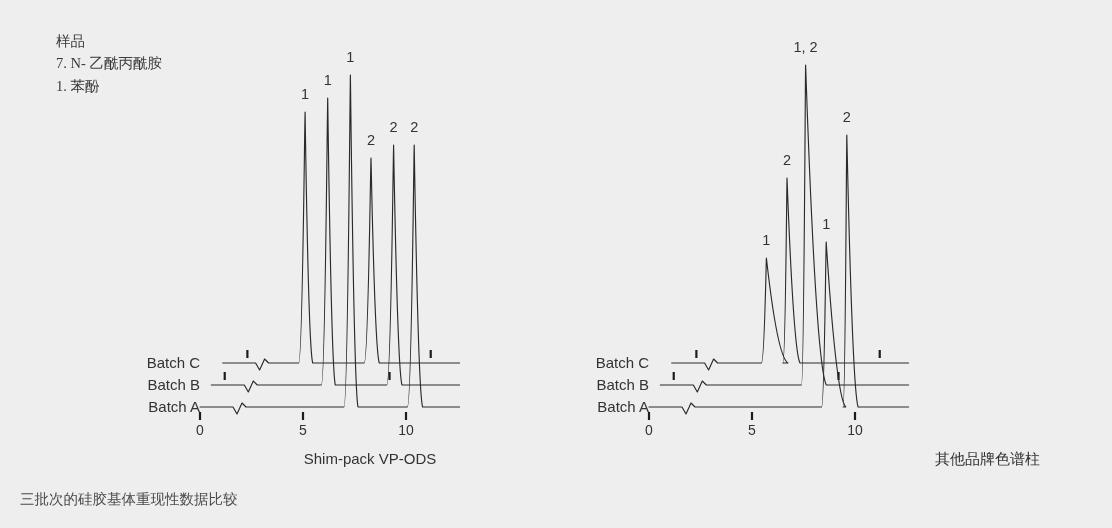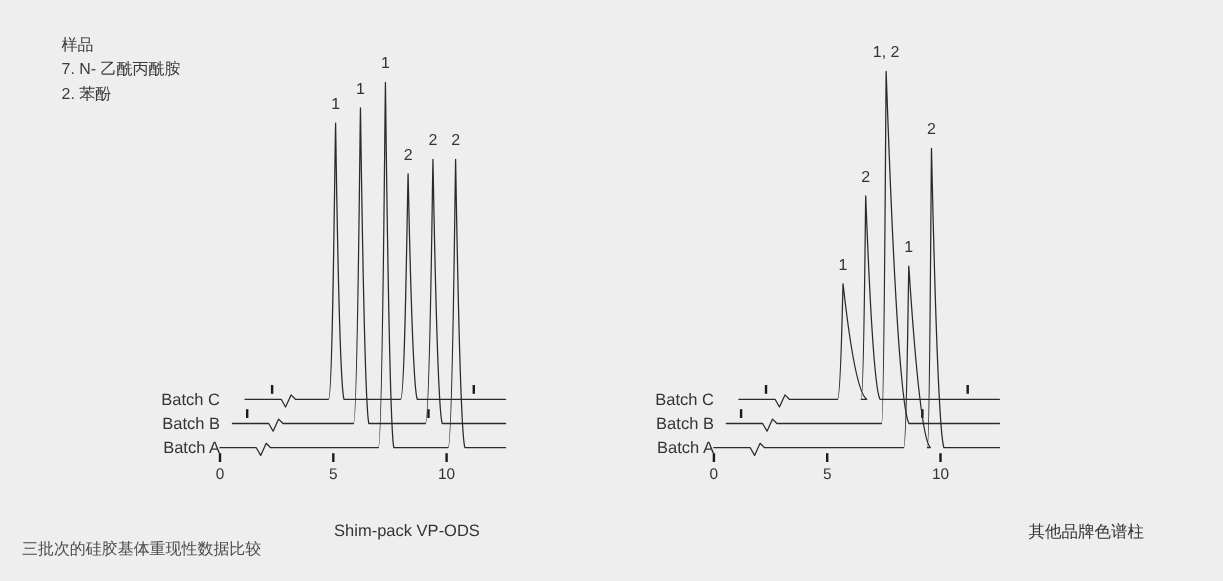--- a/index.html
+++ b/index.html
@@ -10,24 +10,24 @@
     color:#2b2b2b;
     position:relative;
     overflow:hidden;
   }
   #figure{position:absolute;left:0;top:0;width:1112px;height:528px;}
   .legend-block{
     position:absolute;left:56px;top:30px;
     font-size:14.5px;line-height:1.55;
     color:#3a3a3a;white-space:nowrap;
   }
-  .legend-line{display:block;}
+  .legend-line{display:block;font-family:Liberation Serif, serif;}
   .panel-caption{
     position:absolute;font-size:15px;color:#333;
-    text-align:center;white-space:nowrap;margin-top:24px;
+    text-align:center;white-space:nowrap;
   }
   #caption-left{left:180px;top:450px;width:380px;}
   #caption-right{left:660px;top:450px;width:380px;text-align:right;}
   #figure-title{
     position:absolute;left:0;top:490px;width:1112px;
     text-align:left;font-size:14.5px;color:#4a4a4a;
     white-space:nowrap;
     margin-left:20px;
   }
   svg{display:block;}
@@ -39,21 +39,21 @@
   .peak-label{font-family:"Liberation Sans",sans-serif;font-size:14.5px;fill:#333;text-anchor:middle;}
 </style>
 </head>
 <body>
 
 <div id="figure">
 
   <div class="legend-block">
     <span class="legend-line">样品</span>
     <span class="legend-line">7. N- 乙酰丙酰胺</span>
-    <span class="legend-line">2. 苯酚</span>
+    <span class="legend-line">1. 苯酚</span>
   </div>
 
   <svg id="chart-svg" width="1112" height="470">
       <g>
         <text x="305.1" y="99.0" class="peak-label">1</text>
         <text x="371.0" y="145.0" class="peak-label">2</text>
         <path d="M 222.7 363 L 255.6 363 l 4 7 l 5 -11 l 4 4 L 298.7 363 C 302.5 363, 304.3 142.1, 305.1 112.0 C 306.2 187.3, 308.7 347.9, 312.7 363 L 364.2 363 C 368.2 363, 370.2 182.6, 371.0 158.0 C 372.3 219.5, 375.0 350.7, 379.3 363 L 459.6 363" class="trace"></path>
         <text x="200" y="368" class="batch-label">Batch C</text>
         <line x1="247.38" y1="350" x2="247.38" y2="358" class="tick"></line>
         <line x1="430.72" y1="350" x2="430.72" y2="358" class="tick"></line>

